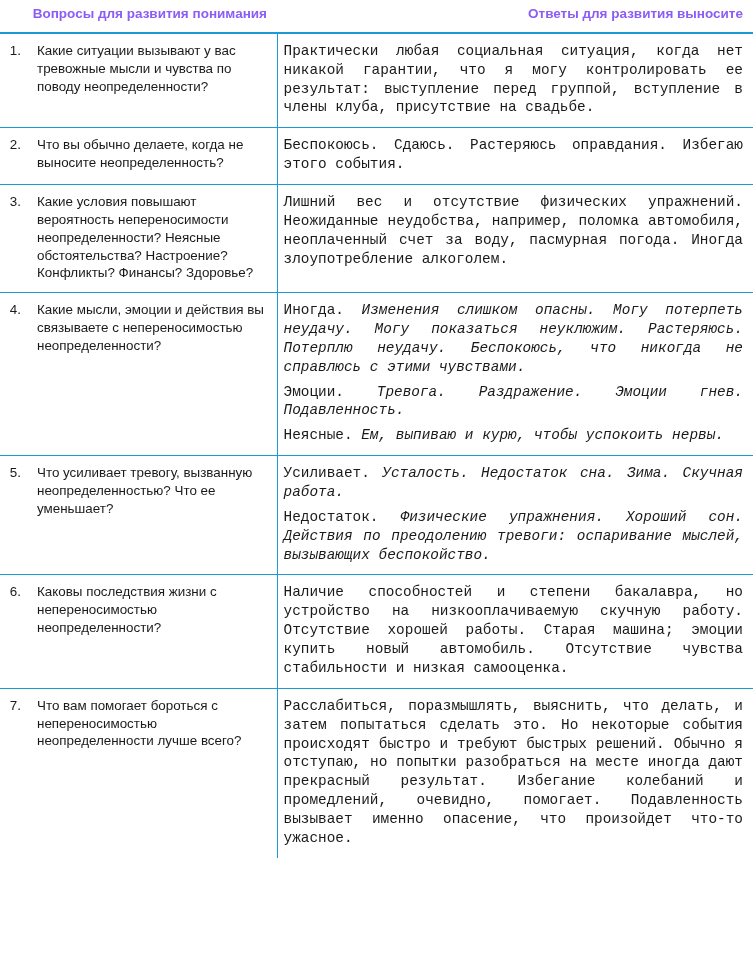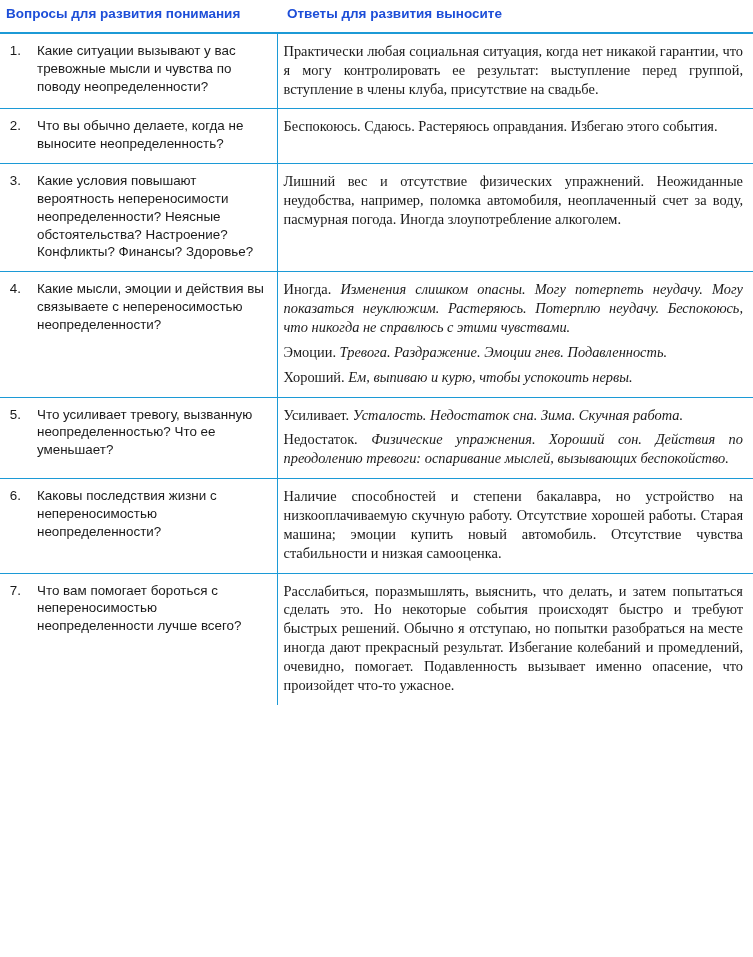--- a/index.html
+++ b/index.html
@@ -23,27 +23,27 @@
   table.qa {
     width: 753px;
     border-collapse: collapse;
     table-layout: fixed;
   }
   table.qa col.c1 { width: 277px; }
   table.qa col.c2 { width: 476px; }
 
   
   thead th {
-    text-align: left;
+    text-align: right;
     vertical-align: top;
     font-family: "Liberation Sans", sans-serif;
     font-weight: bold;
     font-size: 13.5px;
     line-height: 1.25;
-    color: #1d4ed8;
+    color: #8b5cf6;
     padding: 6px 10px 9px 6px;
     border-bottom: 2.5px solid #1c9ad6;
   }
   thead th.h2 {
     padding-left: 10px;
   }
 
   tbody td {
     vertical-align: top;
     border-bottom: 1px solid #1c9ad6;
@@ -54,21 +54,21 @@
   tbody tr:last-child td {
     border-bottom: none;
   }
   tbody td.q {
     font-family: "Liberation Sans", sans-serif;
     font-size: 13.4px;
     line-height: 1.33;
     padding-right: 6px;
   }
   tbody td.a {
-    font-family: Liberation Serif, serif;
+    font-family: Liberation Mono, monospace;
     font-size: 14.4px;
     line-height: 1.31;
     border-left: 1px solid #1c9ad6;
     text-align: justify;
     text-justify: inter-word;
     hyphens: auto;
     margin-top: 24px;
   }
   .qwrap {
     display: flex;
@@ -140,21 +140,21 @@
         <tr>
           <td class="q">
             <div class="qwrap">
               <span class="qnum">4.</span>
               <span class="qtext">Какие мысли, эмоции и действия вы связываете с непереносимостью неопределенности?</span>
             </div>
           </td>
           <td class="a">
             <p class="ans-p"><span>Иногда. </span><span class="ital">Изменения слишком опасны. Могу потерпеть неудачу. Могу показаться неуклюжим. Растеряюсь. Потерплю неудачу. Беспокоюсь, что никогда не справлюсь с этими чувствами.</span></p>
             <p class="ans-p"><span>Эмоции. </span><span class="ital">Тревога. Раздражение. Эмоции гнев. Подавленность.</span></p>
-            <p class="ans-p"><span>Хороший. </span><span class="ital">Ем, выпиваю и курю, чтобы успокоить нервы.</span></p>
+            <p class="ans-p"><span>Неясные. </span><span class="ital">Ем, выпиваю и курю, чтобы успокоить нервы.</span></p>
           </td>
         </tr>
         <tr>
           <td class="q">
             <div class="qwrap">
               <span class="qnum">5.</span>
               <span class="qtext">Что усиливает тревогу, вызванную неопределенностью? Что ее уменьшает?</span>
             </div>
           </td>
           <td class="a">

